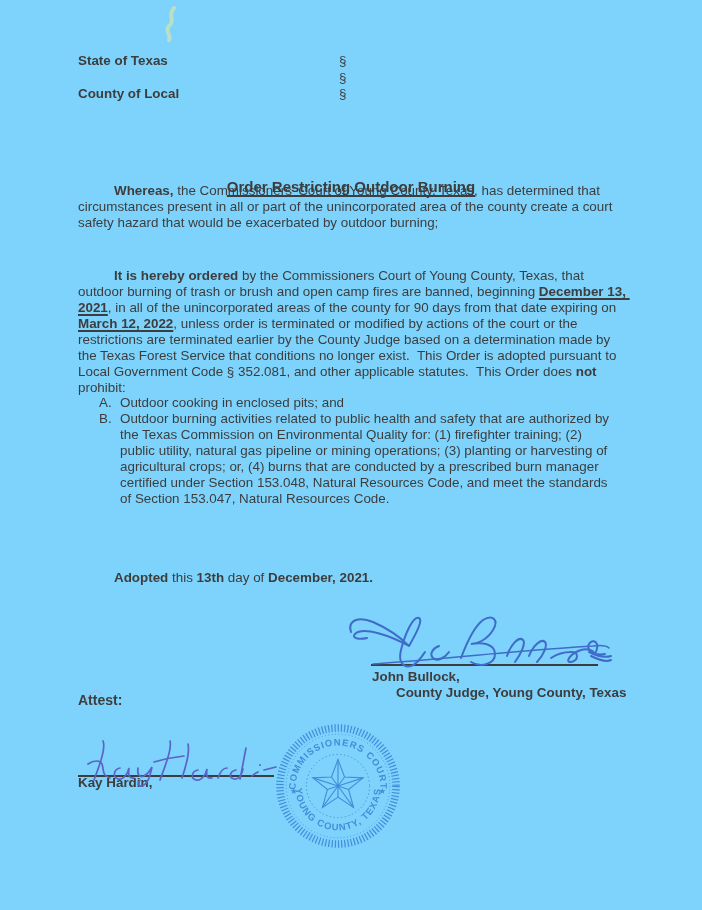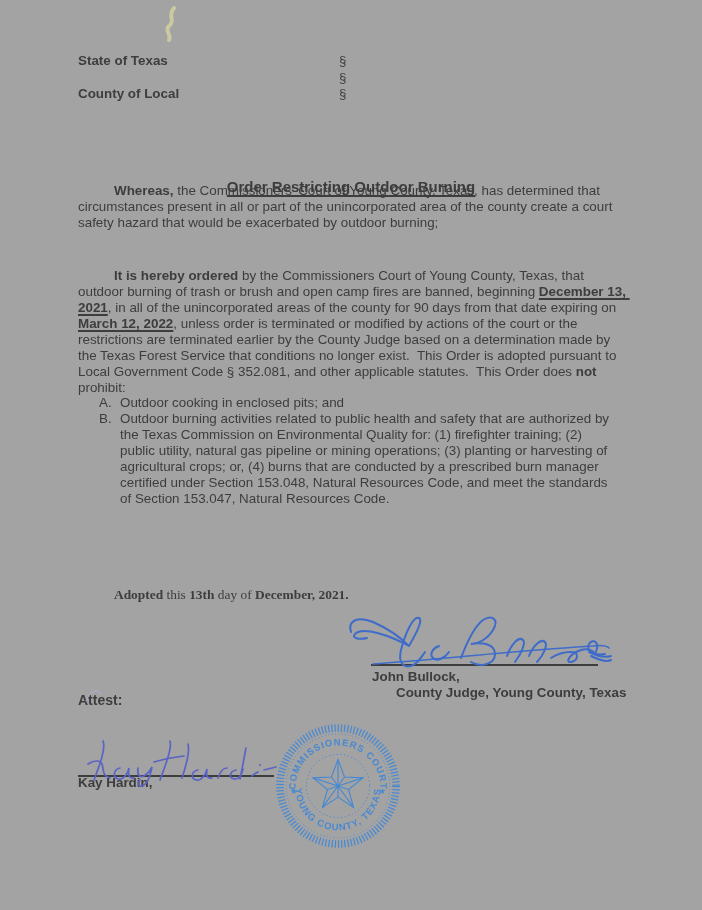--- a/index.html
+++ b/index.html
@@ -1,31 +1,31 @@
 <!DOCTYPE html>
 <html><head>
 <meta charset="utf-8">
 <style>
   html,body{margin:0;padding:0;background:#fff;}
-  .page{position:relative;width:702px;height:910px;background:#a3a3a3;overflow:hidden;
+  .page{position:relative;width:702px;height:910px;background:#7dd3fc;overflow:hidden;
         font-family:"Liberation Sans", sans-serif;color:#3d3d3d;}
   .abs{position:absolute;}
   .b{font-weight:bold;text-align:center;}
   .u{text-decoration:underline;text-decoration-thickness:1.5px;text-underline-offset:2px;}
   .hdr{font-size:13.4px;font-weight:bold;}
   .sec-col{left:339px;top:53px;font-size:13.4px;line-height:16.5px;}
   .sec-col span{display:block;}
   .doc-title{left:0;top:134px;width:702px;text-align:center;font-size:15px;font-weight:bold;margin-top:44px;}
   .doc-title span{text-decoration:underline;text-decoration-thickness:2px;text-underline-offset:3px;}
   .para{left:78px;width:548px;font-size:13.4px;line-height:16px;white-space:pre-wrap;z-index:2;}
   .indent{text-indent:36px;}
   .p1{top:183px;}
   .p2{top:251px;margin-top:17px;}
   .p3{top:543px;}
-  .p4{top:587px;font-family:Liberation Serif, serif;}
+  .p4{top:570px;}
   .list{left:99px;top:395px;font-size:13.4px;line-height:16px;z-index:2;}
   .li{display:flex;}
   .li-marker{width:21px;flex:0 0 21px;}
   .li-text{width:496px;white-space:pre-wrap;}
   .rule{height:2px;background:#3d3d3d;z-index:2;}
   .judge-rule{left:371px;top:664px;width:227px;}
   .clerk-rule{left:78px;top:775px;width:196px;}
   .sig-name{font-size:13.4px;font-weight:bold;line-height:16px;z-index:3;}
   .judge-name{left:372px;top:669px;}
   .judge-title{left:396px;top:685px;}

